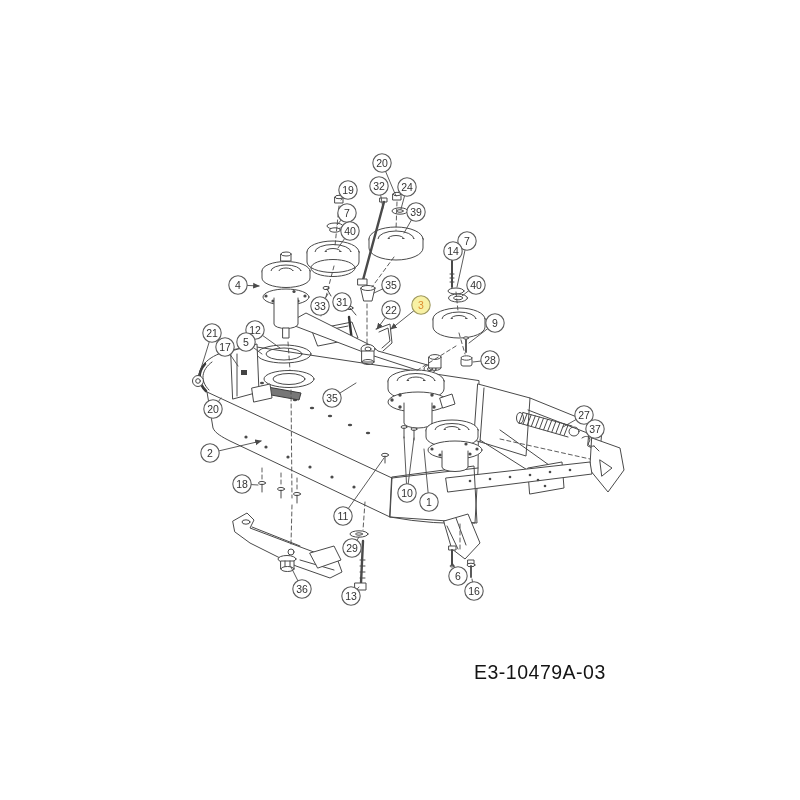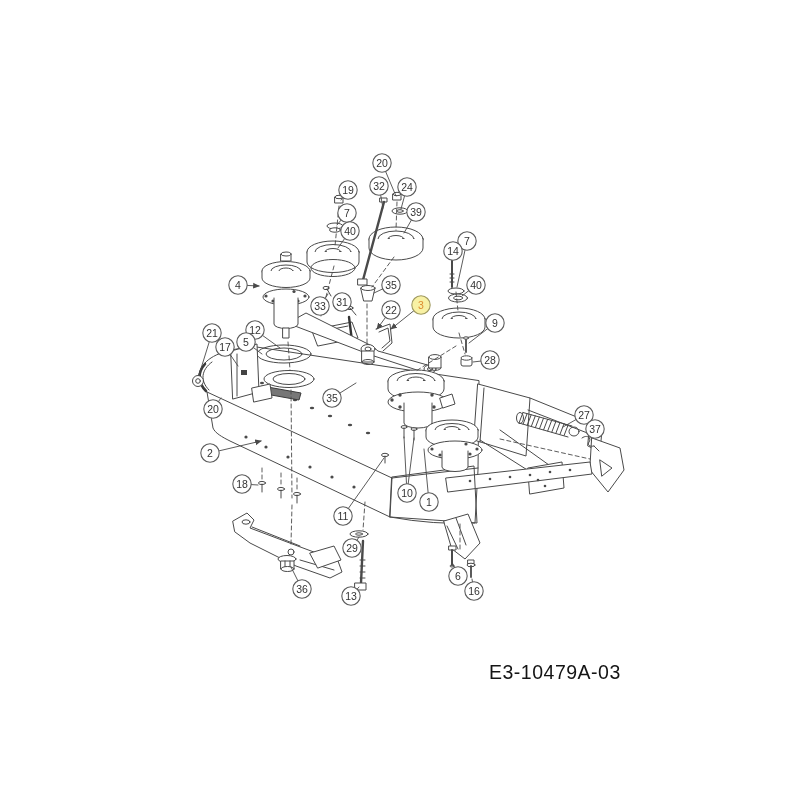--- a/index.html
+++ b/index.html
@@ -3,21 +3,21 @@
 <meta charset="utf-8">
 <title>Diagram</title>
 <style>
   html,body{margin:0;padding:0;}
   body{
     width:800px;height:800px;background:#ffffff;position:relative;
     font-family:"Liberation Sans", sans-serif;overflow:hidden;
   }
   #diagram-svg{position:absolute;left:0;top:0;}
   .part-number{
-    position:absolute;left:489px;top:661px;width:200px;
+    position:absolute;left:474px;top:661px;width:200px;
     font-size:19.5px;letter-spacing:.5px;color:#141414;
     font-family:"Liberation Sans", sans-serif;
   }
   .callout-text{
     font-family:"Liberation Sans", sans-serif;
     font-size:10.5px;
   }
 </style>
 </head>
 <body>

